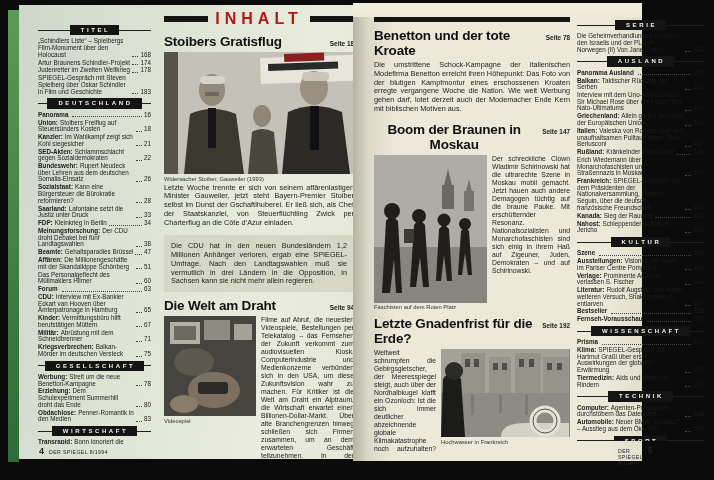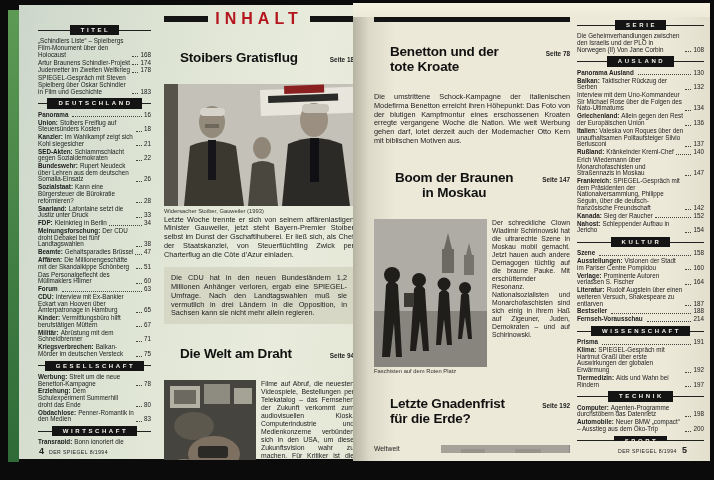--- a/index.html
+++ b/index.html
@@ -4,40 +4,40 @@
 <style>
   html,body{margin:0;padding:0;background:#000;}
   #stage{position:relative;width:714px;height:480px;background:#0b0b0b;overflow:hidden;
          font-family:"Liberation Sans",sans-serif;color:#1b1b1b;}
   
   #spine-green{position:absolute;left:8px;top:10px;width:11px;height:452px;
                background:linear-gradient(180deg,#5d9a55,#3f7c42 60%,#2f6b38);}
   
   #page-left{position:absolute;left:19px;top:5px;width:334px;height:454px;
              background:linear-gradient(100deg,#ccd7cb 0%,#dde3d3 35%,#e9ecdc 75%,#e4e7d6 100%);}
-  #page-right{position:absolute;left:353px;top:3px;width:357px;height:458px;
+  #page-right{position:absolute;left:353px;top:3px;width:289px;height:458px;
               background:linear-gradient(90deg,#b7b3a2 0px,#ddd9c8 16px,#ece9d9 42px,#ece9d9 88%,#e2dfcd 100%);}
   #page-right .topcurl{position:absolute;left:0;top:0;width:100%;height:14px;
               background:linear-gradient(180deg,#f4f0df,#ece9d9);}
   
   .sechead{display:flex;align-items:center;margin:3px 0 3px 0;}
   .sechead .rule{flex:1;height:1px;background:#20201e;}
   .sechead .bar{background:#141414;color:#f4f2ea;font-size:6px;font-weight:bold;
                 letter-spacing:2.6px;padding:2px 9px 2px 11px;white-space:nowrap;}
   
   .toc{position:absolute;overflow:hidden;font-size:6.3px;line-height:1.06;}
   .entry{display:flex;align-items:flex-end;margin-bottom:1.2px;}
   .etext{max-width:86%;}
   .pfx{font-weight:bold;margin-right:2px;}
   .lead{flex:1;border-bottom:1px dotted #45443f;margin:0 2px 1px 2px;min-width:6px;}
   .pg{white-space:nowrap;}
   
   .featcol{position:absolute;overflow:hidden;}
   .feat-head{display:flex;align-items:baseline;justify-content:space-between;margin:6px 0 3px 0;}
-  .feat-title{margin:16px;font-size:13.5px;font-weight:bold;letter-spacing:-0.2px;color:#111;}
+  .feat-title{margin:0;font-size:13.5px;font-weight:bold;letter-spacing:-0.2px;color:#111;}
   .feat-page{font-size:6.4px;font-weight:bold;white-space:nowrap;margin-left:8px;}
   .fbody{margin:2px 0 0 0;font-size:7.3px;line-height:1.2;text-align:justify;color:#222;}
   .fbody.small{font-size:6.8px;line-height:1.18;}
   .caption{font-size:5.8px;color:#33322e;margin-top:1.5px;}
   .photo{line-height:0;background:#888;}
   .cols{display:flex;gap:5px;align-items:flex-start;}
   .topbar{height:5px;background:#141414;}
   
   .inhalt-head{display:flex;align-items:center;margin:2px 0 2px 0;}
   .inhalt-head .hbar{flex:1;height:6px;background:#141414;}
@@ -299,21 +299,21 @@
     <div class="topcurl"></div>
 
     <div class="featcol" style="left:21px;top:14px;width:196px;height:436px;">
       <div class="topbar"></div>
 
       <section>
         <div class="feat-head">
           <h2 class="feat-title">Benetton und der tote Kroate</h2>
           <span class="feat-page">Seite 78</span>
         </div>
-        <p class="fbody">Die umstrittene Schock-Kampagne der italienischen Modefirma Benetton erreicht ihren Höhepunkt: Das Foto von der blutigen Kampfmontur eines erschossenen Kroaten erregte vergangene Woche die Nation. Wie weit Werbung gehen darf, lotet derzeit auch der Modemacher Otto Kern mit biblischen Motiven aus.</p>
+        <p class="fbody">Die umstrittene Schock-Kampagne der italienischen Modefirma Benetton erreicht ihren Höhepunkt: Das Foto von der blutigen Kampfmontur eines erschossenen Kroaten erregte vergangene Woche die Nation. Wie weit Werbung gehen darf, lotet derzeit auch der Modemacher Ende Kern mit biblischen Motiven aus.</p>
       </section>
 
       <section>
         <div class="feat-head" style="margin-top:8px;text-align:center;">
           <h2 class="feat-title">Boom der Braunen in Moskau</h2>
           <span class="feat-page">Seite 147</span>
         </div>
         <div class="cols">
           <div style="width:113px;flex:none;">
             <div class="photo">

